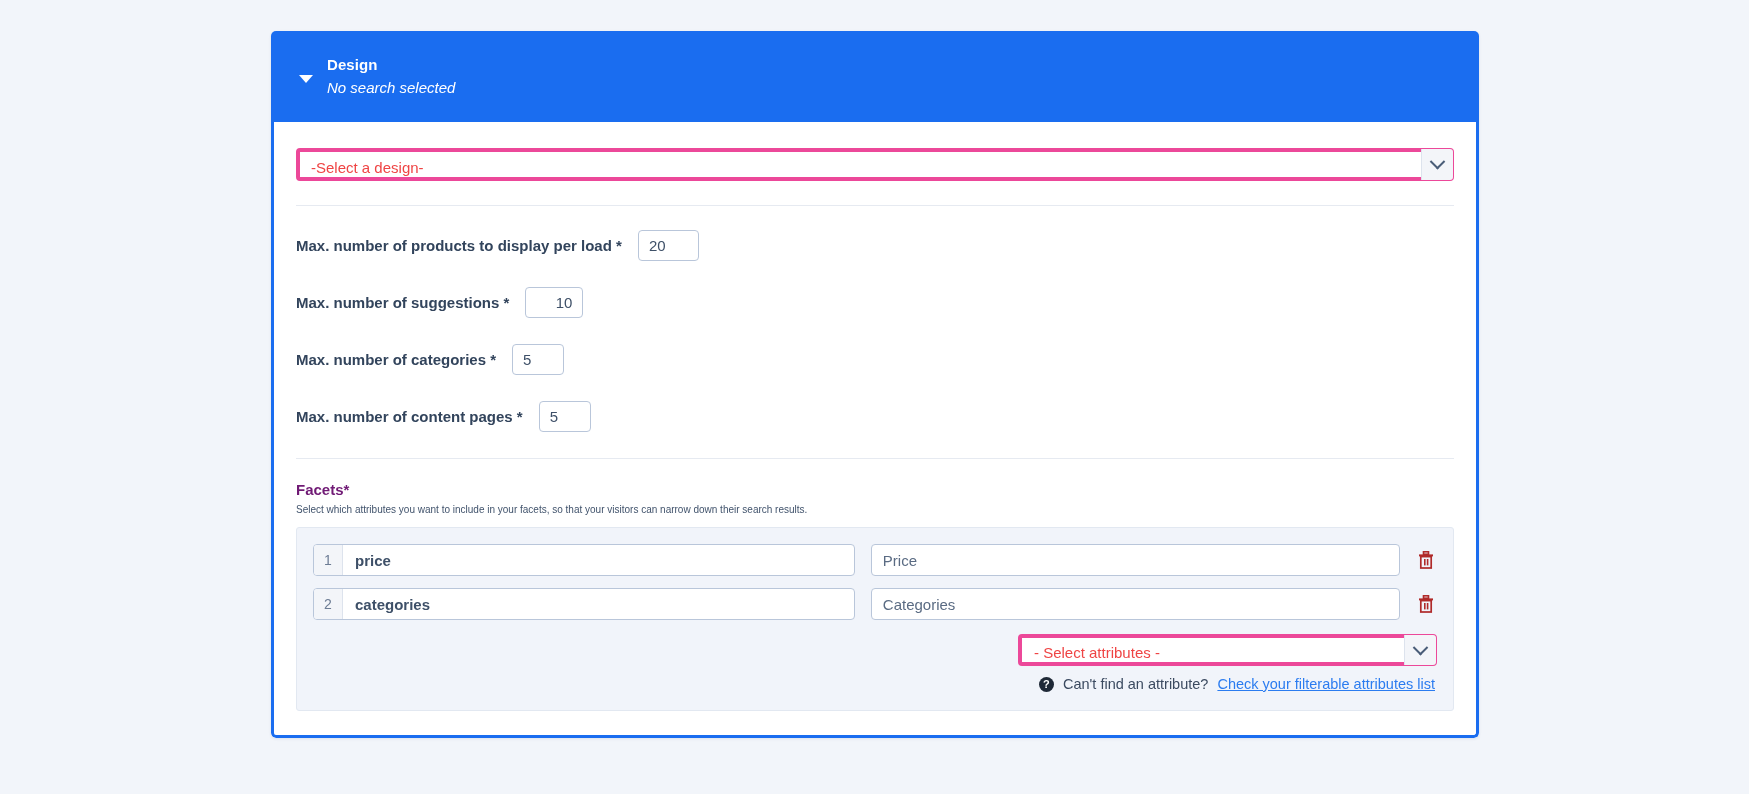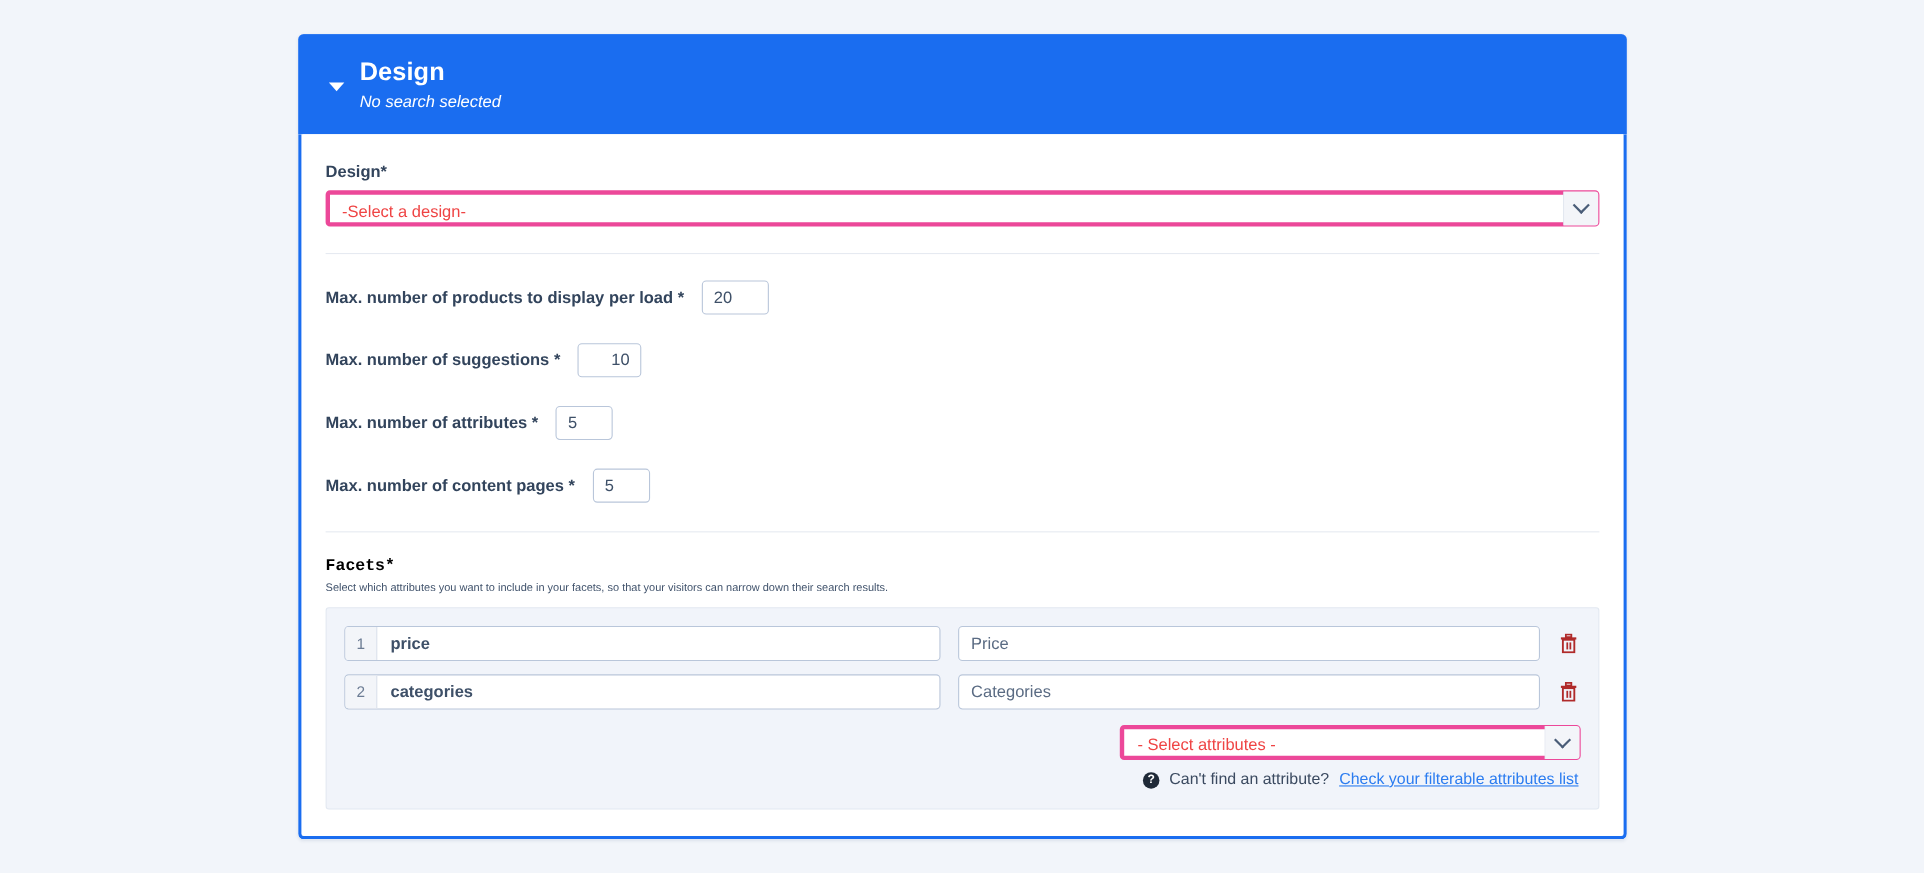--- a/index.html
+++ b/index.html
@@ -57,21 +57,21 @@
     border-right: 7px solid transparent;
     border-top: 8px solid #ffffff;
   }
 
   .header-text {
     margin-left: 8px;
     line-height: 1.25;
   }
   .header-title {
     color: #ffffff;
-    font-size: 23px;
+    font-size: 15px;
     font-weight: bold;
     letter-spacing: 0.1px;
   }
   .header-sub {
     color: #ffffff;
     font-size: 15px;
     font-style: italic;
     margin-top: 4px;
   }
 
@@ -168,25 +168,24 @@
     font-size: 15px;
     padding: 0 10px;
     outline: none;
   }
   input.num.w-60 { width: 61px; }
   input.num.w-58 { width: 58px; text-align: right; }
   input.num.w-52 { width: 52px; }
 
   
   .facets-title {
-    color: #000000;
+    color: #701a75;
     font-size: 15px;
     font-weight: bold;
     margin-top: 22px;
-    font-family: Liberation Mono, monospace;
   }
   .facets-help {
     color: #41536c;
     font-size: 10px;
     margin-top: 6px;
   }
 
   .facets-panel {
     margin-top: 12px;
     background: #f1f4fa;
@@ -316,21 +315,20 @@
       </div>
       <div class="header-text">
         <div class="header-title">Design</div>
         <div class="header-sub">No search selected</div>
       </div>
     </div>
 
     <div class="card-body">
 
       <div>
-        <div class="field-label">Design*</div>
         <div class="select-wrap">
           <select class="styled">
             <option>-Select a design-</option>
           </select>
           <span class="select-arrow">
             <span class="chev"></span>
           </span>
         </div>
       </div>
 
@@ -340,21 +338,21 @@
         <div class="num-label">Max. number of products to display per load *</div>
         <input class="num w-60" type="text" value="20" style="">
       </div>
 
       <div class="num-row">
         <div class="num-label">Max. number of suggestions *</div>
         <input class="num w-58" type="text" value="10" style="">
       </div>
 
       <div class="num-row">
-        <div class="num-label">Max. number of attributes *</div>
+        <div class="num-label">Max. number of categories *</div>
         <input class="num w-52" type="text" value="5" style="">
       </div>
 
       <div class="num-row">
         <div class="num-label">Max. number of content pages *</div>
         <input class="num w-52" type="text" value="5" style="">
       </div>
 
       <div class="divider"></div>
 

